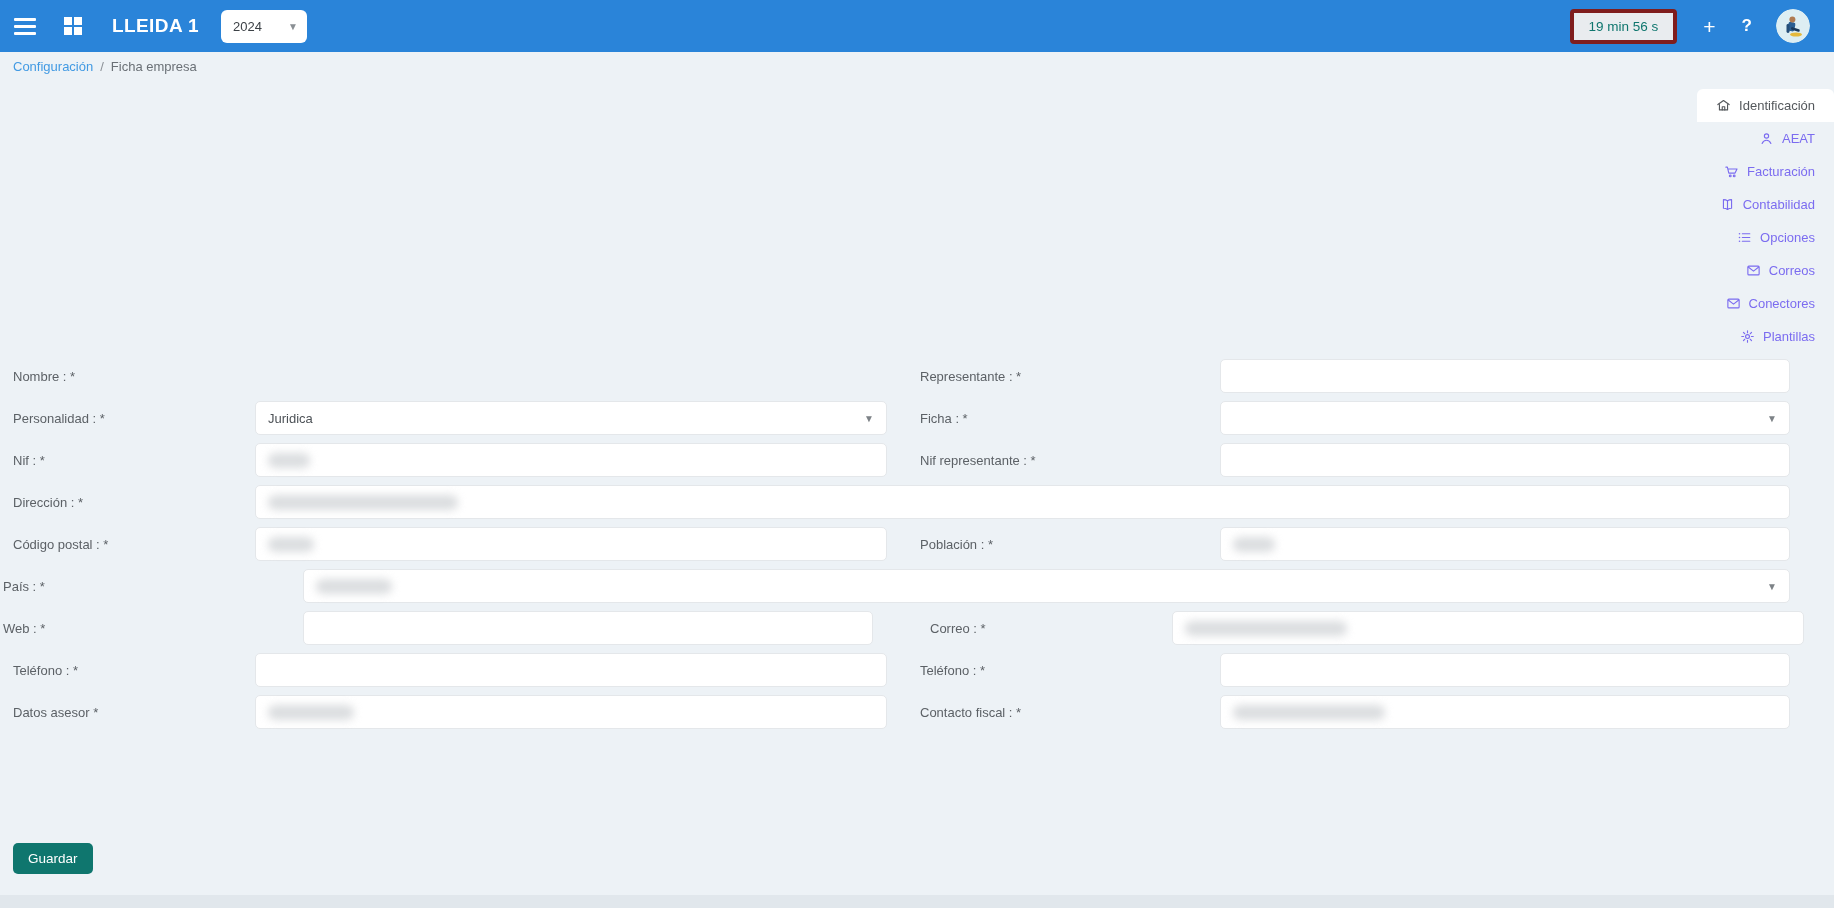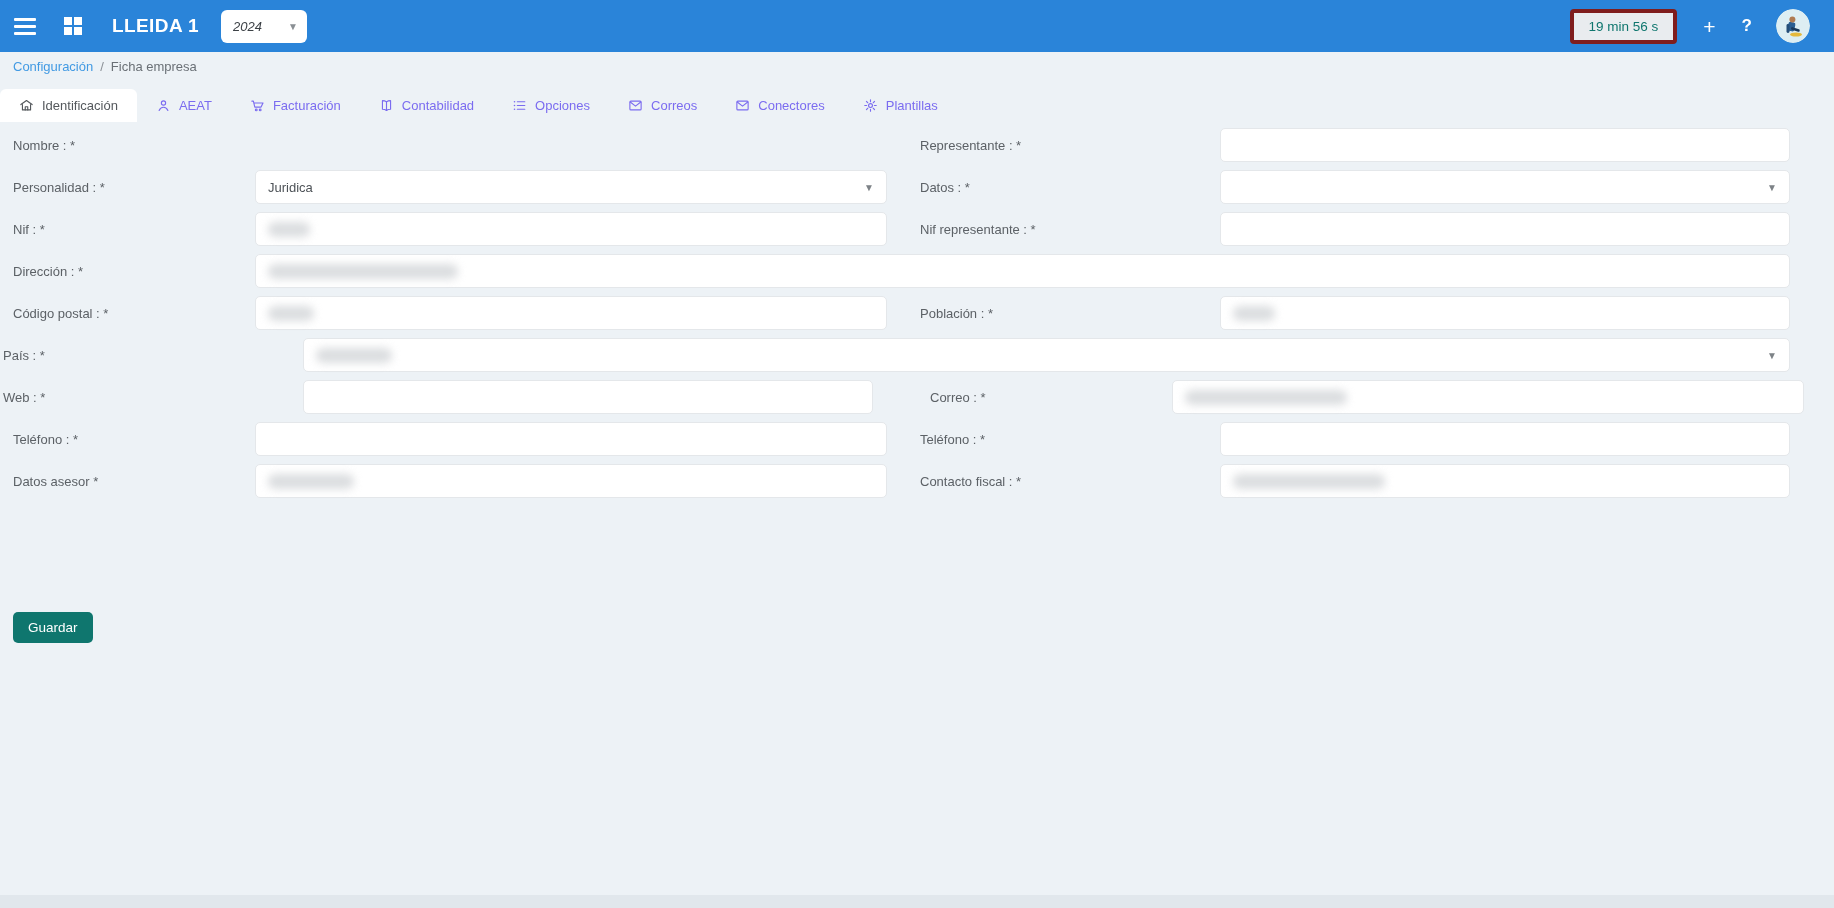--- a/index.html
+++ b/index.html
@@ -16,41 +16,41 @@
     padding:0 24px 0 10px; color:#fff;
   }
   .hamburger{ width:24px; cursor:pointer; margin:0 0 0 4px; }
   .hamburger span{ display:block; height:3px; background:#fff; border-radius:1px; margin:4px 0; width:22px;}
   .appsgrid{ display:grid; grid-template-columns:8px 8px; grid-gap:2px; margin-left:26px; cursor:pointer;}
   .appsgrid i{ width:8px; height:8px; background:#fff; display:block; }
   .brand{ font-size:19px; font-weight:700; letter-spacing:.4px; margin-left:30px; color:#fff; }
   .yearbox{
     margin-left:22px; background:#fff; border-radius:6px; height:33px; width:86px;
     display:flex; align-items:center; justify-content:space-between;
-    padding:0 9px 0 12px; color:#3c4146; cursor:pointer;font-style:italic;
+    padding:0 9px 0 12px; color:#3c4146; cursor:pointer;
   }
   .yearbox .caret{ color:#8a8f94; font-size:10px; }
   .tb-spacer{ flex:1; }
   .timerchip{
     background:#e9ecef; border:4px solid #7f1d1d; border-radius:4px;
     color:#0f766e; padding:6px 15px; font-size:13.5px;
   }
   .tb-btn{ color:#fff; margin-left:26px; cursor:pointer; background:none; border:none; font-family:inherit; }
   .plus{ font-size:21px; font-weight:400; line-height:1; }
   .help{ font-size:17px; font-weight:700; }
   .avatar{ width:34px; height:34px; border-radius:50%; margin-left:24px; cursor:pointer; overflow:hidden; display:block; }
 
   
   .breadcrumb{ padding:7px 13px 5px; display:flex; gap:7px; align-items:center; font-size:13px;}
   .crumb-link{ color:#429ae3; cursor:pointer; text-decoration:none; }
   .crumb-sep{ color:#8a9096; }
   .crumb-current{ color:#6a7076; }
 
   
-  .tabs{ display:flex; margin-top:10px; align-items:flex-end; }
+  .tabs{ display:flex; margin-top:10px; align-items:flex-end;flex-direction:column; }
   .tab{
     height:33px; display:flex; align-items:center; gap:8px; padding:0 19px;
     color:#7b6cf0; cursor:pointer; font-size:13px; border-radius:6px 6px 0 0;
   }
   .tab.active{ background:#fff; color:#54585c; }
   .tab .ticon{ display:flex; align-items:center; }
   .tab .ticon svg{ width:15px; height:15px; }
 
   
   .form{ padding-top:2px; }
@@ -221,21 +221,21 @@
       <div class="cell">
         <div class="lbl">Personalidad : *</div>
         <div class="ctrl">
           <div class="inputbox selectbox">
             <span>Juridica</span>
           </div>
           <span class="sel-caret">▼</span>
         </div>
       </div>
       <div class="cell rightcol">
-        <div class="lbl">Datos : *</div>
+        <div class="lbl">Ficha : *</div>
         <div class="ctrl">
           <div class="inputbox selectbox"></div>
           <span class="sel-caret">▼</span>
         </div>
       </div>
     </div>
     <div class="frow">
       <div class="cell">
         <div class="lbl">Nif : *</div>
         <div class="ctrl">

